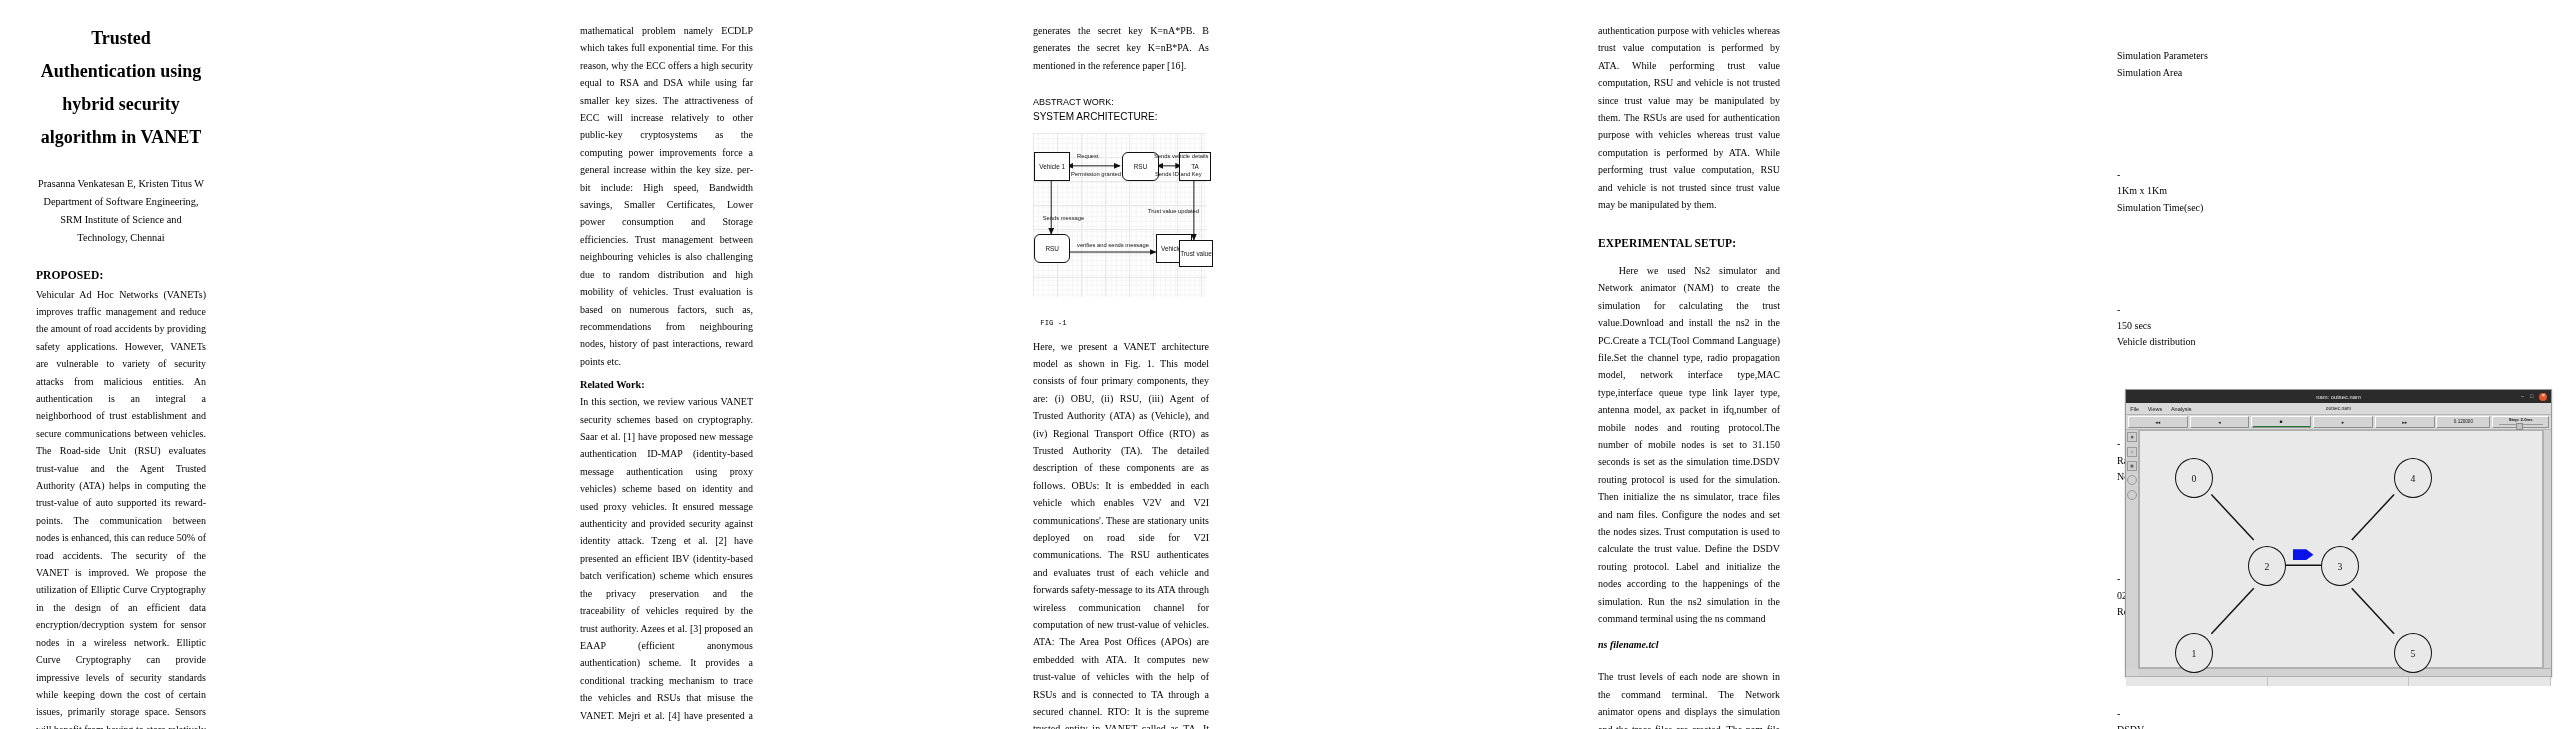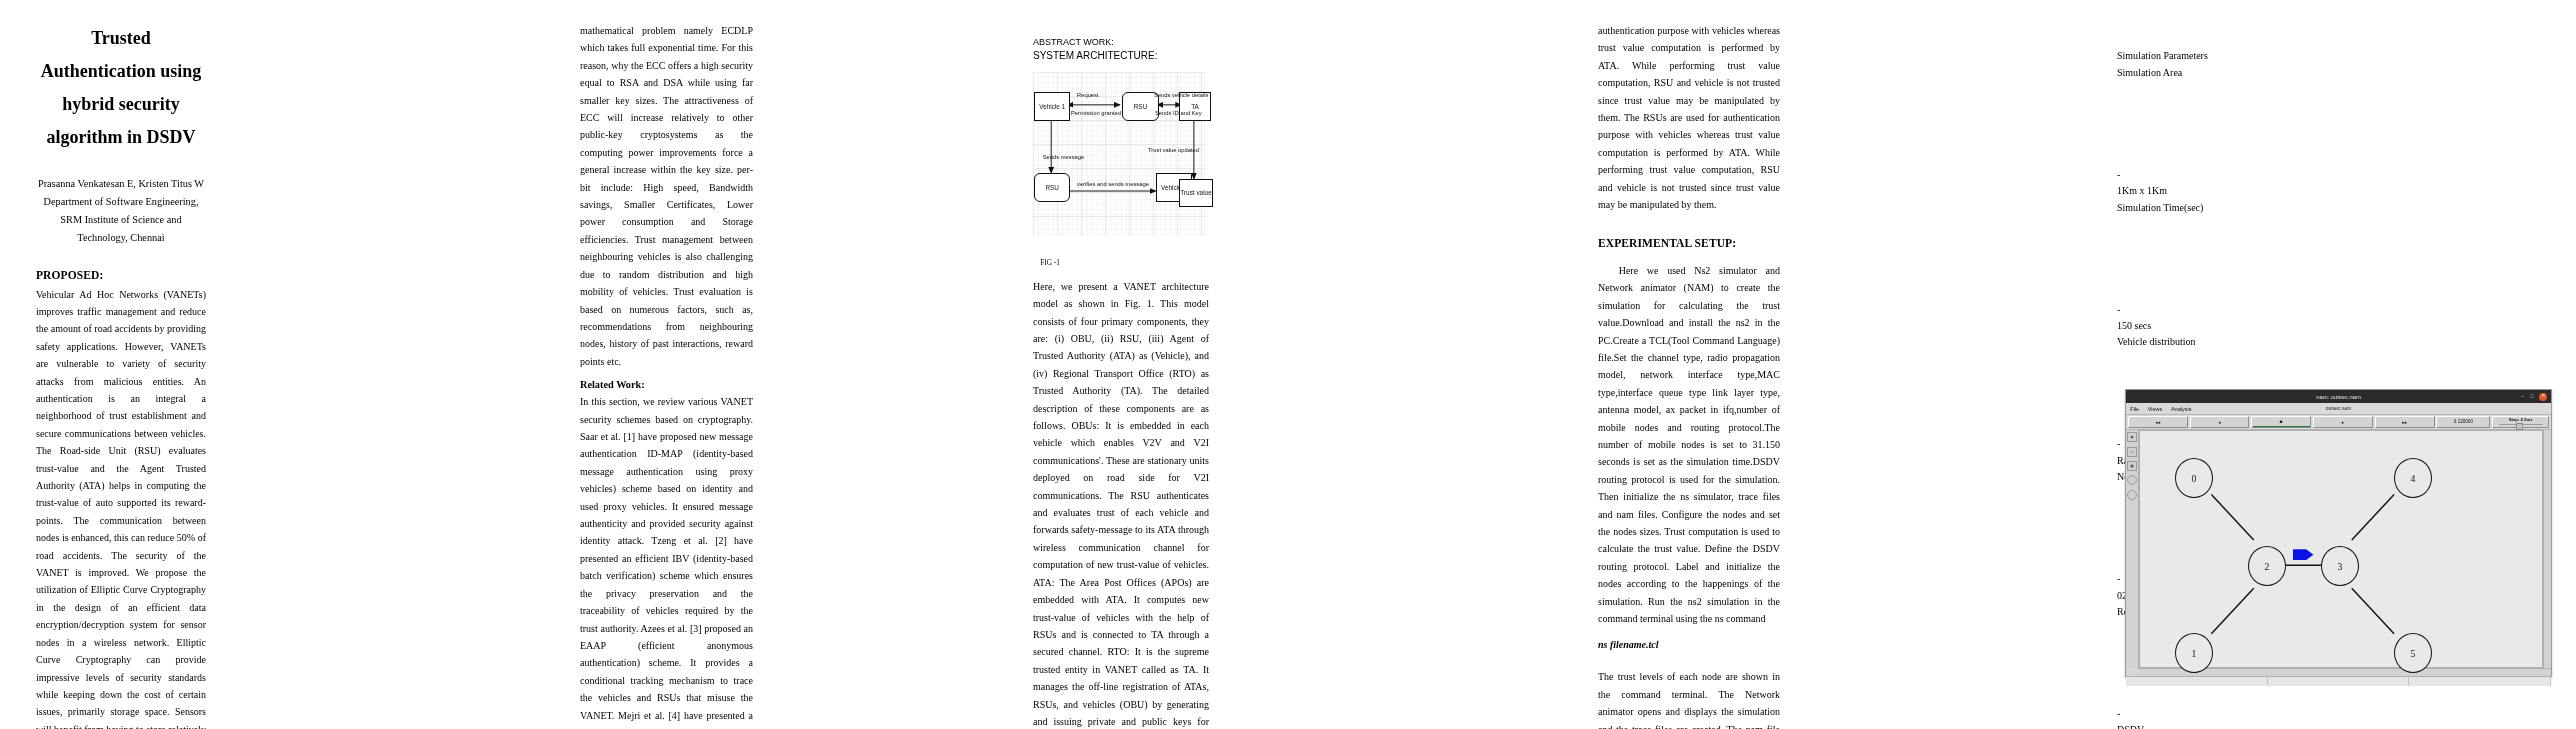--- a/index.html
+++ b/index.html
@@ -54,21 +54,21 @@
     font-family:"Liberation Sans", sans-serif;font-size:6.4px;
     display:flex;align-items:center;justify-content:center;text-align:center;
     color:#111;
   }
   .node.round{border-radius:6px;}
   .edge-label{
     position:absolute;font-family:"Liberation Sans", sans-serif;
     font-size:5.8px;color:#111;white-space:nowrap;
   }
   .fig-cap{
-    font-family:Liberation Serif, serif;font-size:7.3px;
+    font-family:Liberation Mono, monospace;font-size:7.3px;
     margin:2.4px 0 11px 7.3px;
   }
 
   
   .params{margin-top:2.4px;}
   .param-row{display:flex;font-size:10px;line-height:16.4px;flex-direction:column;}
   .param-k{width:102px;flex:0 0 102px;}
   .param-d{width:16px;flex:0 0 16px;}
   .param-v{flex:1;}
   .param-title{font-size:10px;line-height:16.4px;}
@@ -160,21 +160,21 @@
 </style>
 </head>
 <body>
 
 <div class="page">
 
   <div class="col" id="col1">
     <div class="spacer-title"></div>
     <div class="h-title">
       <div>Trusted Authentication using hybrid security</div>
-      <div>algorithm in DSDV</div>
+      <div>algorithm in VANET</div>
     </div>
 
     <div style="height:20.7px"></div>
     <div class="author">Prasanna Venkatesan E, Kristen Titus W</div>
     <div class="author">Department of Software Engineering,</div>
     <div class="author">SRM Institute of Science and Technology, Chennai</div>
 
     <div style="height:22px"></div>
     <div class="sec-head">PROPOSED:</div>
     <p class="body">Vehicular Ad Hoc Networks (VANETs) improves traffic management and reduce the amount of road accidents by providing safety applications. However, VANETs are vulnerable to variety of security attacks from malicious entities. An authentication is an integral a neighborhood of trust establishment and secure communications between vehicles. The Road-side Unit (RSU) evaluates trust-value and the Agent Trusted Authority (ATA) helps in computing the trust-value of auto supported its reward-points. The communication between nodes is enhanced, this can reduce 50% of road accidents. The security of the VANET is improved. We propose the utilization of Elliptic Curve Cryptography in the design of an efficient data encryption/decryption system for sensor nodes in a wireless network. Elliptic Curve Cryptography can provide impressive levels of security standards while keeping down the cost of certain issues, primarily storage space. Sensors will benefit from having to store relatively smaller keys coupled with increased computational capability and this will be a stronger design as the bit-level security is improved. Thus, reducing the time delay between the nodes and to provide better results between them we have made use of this method. The implementation of this work is done with NS2 software.</p>
@@ -183,20 +183,21 @@
 
   <div class="col" id="col2">
     <div style="height:22px"></div>
     <p class="body">mathematical problem namely ECDLP which takes full exponential time. For this reason, why the ECC offers a high security equal to RSA and DSA while using far smaller key sizes. The attractiveness of ECC will increase relatively to other public-key cryptosystems as the computing power improvements force a general increase within the key size. per-bit include: High speed, Bandwidth savings, Smaller Certificates, Lower power consumption and Storage efficiencies. Trust management between neighbouring vehicles is also challenging due to random distribution and high mobility of vehicles. Trust evaluation is based on numerous factors, such as, recommendations from neighbouring nodes, history of past interactions, reward points etc.</p>
     <div class="sec-head-sm">Related Work:</div>
     <p class="body">In this section, we review various VANET security schemes based on cryptography. Saar et al. [1] have proposed new message authentication ID-MAP (identity-based message authentication using proxy vehicles) scheme based on identity and used proxy vehicles. It ensured message authenticity and provided security against identity attack. Tzeng et al. [2] have presented an efficient IBV (identity-based batch verification) scheme which ensures the privacy preservation and the traceability of vehicles required by the trust authority. Azees et al. [3] proposed an EAAP (efficient anonymous authentication) scheme. It provides a conditional tracking mechanism to trace the vehicles and RSUs that misuse the VANET. Mejri et al. [4] have presented a scheme where group communications make use of a secret key. Only the group members have the knowledge of the secret key; this prevents any intruder to eavesdrop with the group members. Zhu et al. [5] have proposed group signature-based authentication scheme with privacy preservation. This scheme used cooperative authentication, group signature verification, and HMAC. Tangade et al. To encrypt the received message and send a message Pm to B. A chooses a random positive integer k and produces the cipher text Cm as given by equation (1) consisting of the pair of points. Cm= {kG, Pm+kPB} (1) Note that A has used B's public key PB. To decrypt the cipher text, B multiplies the first point in the pair by B's private key nB and subtracts the result from the second point as shown by equation (2) PmnB (kG) +Pm+k (nBG)-nB(kG) +Pm (2). The exchange of keys between users A and B can be accomplished as follows: 1. A selects an integer nA less than n. This is A's private key. A then computes and generates a public key PA=nA*G; the public key is a point in Eq(a,b). 2. B similarly selects a private key nB and computes a public key PB. The public keys are exchanged between the nodes A and B. A</p>
   </div>
 
   <div class="col" id="col3">
     <div style="height:22px"></div>
+    <p class="body">generates the secret key K=nA*PB. B generates the secret key K=nB*PA. As mentioned in the reference paper [16].</p>
 
     <div style="height:14.6px"></div>
     <div class="sec-head-sm" style="font-family:'Liberation Sans',sans-serif;font-weight:normal;font-size:9px;">ABSTRACT WORK:</div>
     <div class="sec-head-sm" style="font-family:'Liberation Sans',sans-serif;font-weight:normal;font-size:10px;">SYSTEM ARCHITECTURE:</div>
 
     <div class="fig-wrap">
       <div class="grid-bg"></div>
 
       <svg width="173" height="164" style="position:absolute;left:0;top:0;" viewBox="0 0 285 270">
         <defs>

